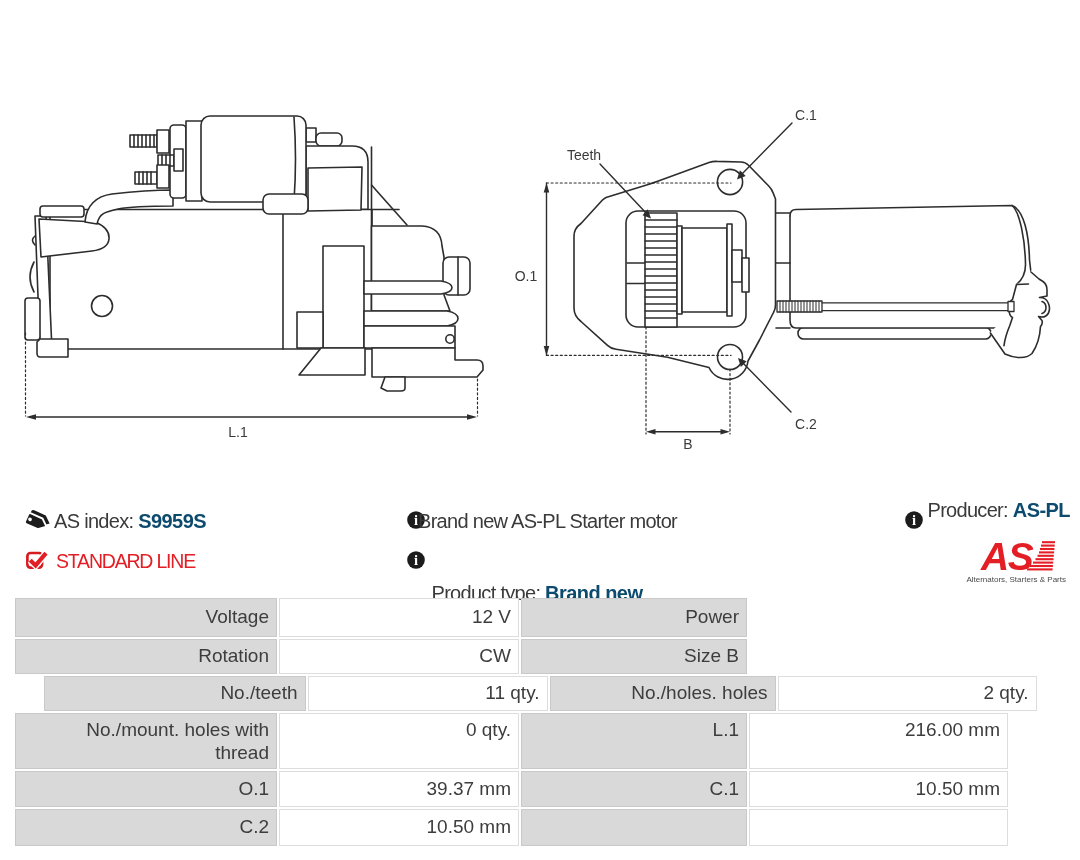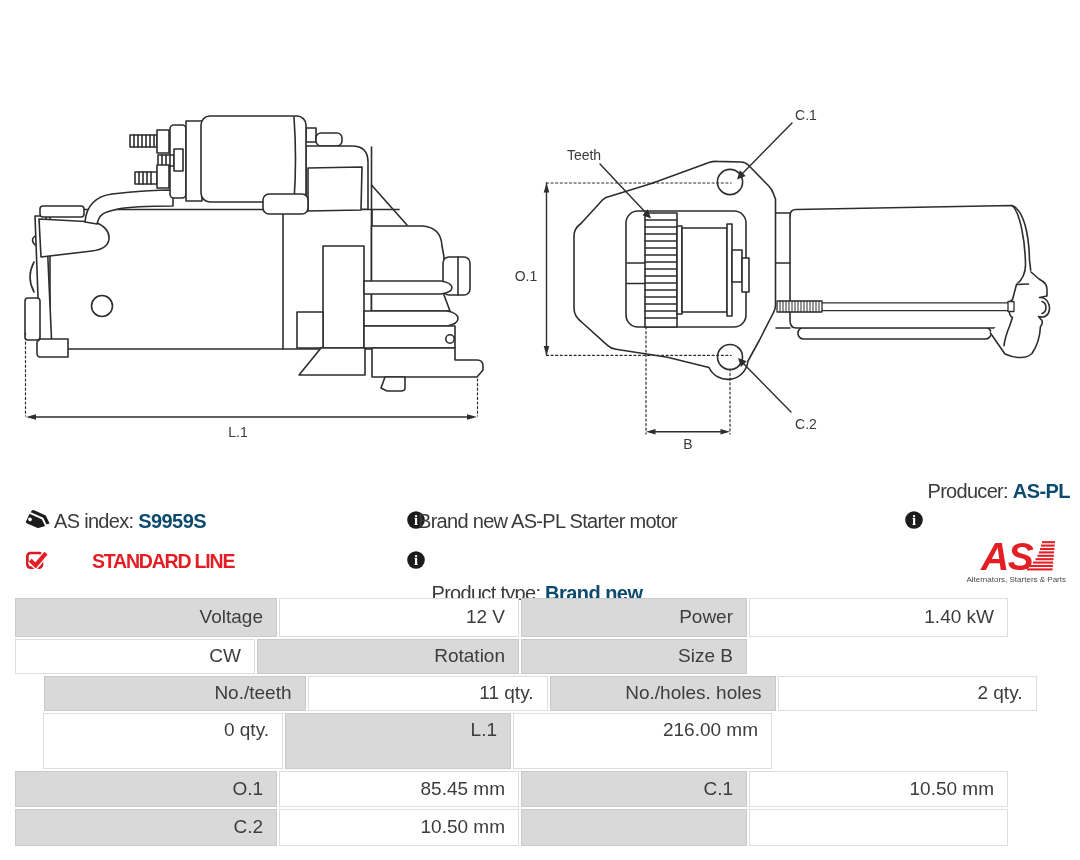--- a/index.html
+++ b/index.html
@@ -1,27 +1,27 @@
 <!DOCTYPE html>
 <html><head>
 <meta charset="utf-8">
 <style>
   html,body{margin:0;padding:0;background:#fff;width:1080px;height:860px;overflow:hidden;}
   body{font-family:"Liberation Sans",sans-serif;color:#3a3a3a;position:relative;}
   .abs{position:absolute;}
   
   .info{position:absolute;font-size:20px;color:#3a3a3a;white-space:nowrap;letter-spacing:-0.7px;}
   .info b{color:#0c4a6e;letter-spacing:-0.55px;}
-  .red{color:#e31e24;font-weight:bold;letter-spacing:-1.2px;font-size:19.5px;margin-left:36px;}
+  .red{color:#e31e24;font-weight:normal;letter-spacing:-1.2px;font-size:19.5px;}
   
   .tbl{position:absolute;left:15px;top:598px;width:1050px;}
   .trow{display:flex;gap:2px;margin-bottom:2px;}
   .cell{box-sizing:border-box;font-size:19px;color:#3d3d3d;text-align:right;
         display:flex;align-items:center;justify-content:flex-end;
-        padding-right:13px;line-height:22.5px;}
+        padding-right:7px;line-height:22.5px;}
   .lab{background:#d9d9d9;border:1px solid #c9c9c9;}
   .val{background:#ffffff;border:1px solid #dddddd;}
   .c1{width:262px;} .c2{width:240px;} .c3{width:226px;} .c4{width:259px;}
 </style>
 </head>
 <body>
 
 <svg class="abs" style="left:0;top:0" width="1080" height="490" viewBox="0 0 1080 490" fill="none" stroke="#2d2d2d" stroke-width="1.6" stroke-linejoin="round" stroke-linecap="round">
 
 <g>
@@ -237,21 +237,21 @@
   <circle cx="11" cy="51" r="8.8" fill="#1c1c1c"></circle>
   <text x="11" y="56" font-size="14.5" font-weight="bold" font-family="Liberation Serif,serif" fill="#fff" text-anchor="middle">i</text>
 </svg>
 <div class="info" style="left:418px;top:509.5px;">Brand new AS-PL Starter motor</div>
 <div class="info" style="left:431.5px;top:549.5px;margin-top:32px;">Product type: <b>Brand new</b></div>
 
 <svg class="abs" style="left:903px;top:509px" width="24" height="24" viewBox="0 0 24 24">
   <circle cx="11" cy="11" r="8.8" fill="#1c1c1c"></circle>
   <text x="11" y="16" font-size="14.5" font-weight="bold" font-family="Liberation Serif,serif" fill="#fff" text-anchor="middle">i</text>
 </svg>
-<div class="info" style="left:927.5px;top:480px;">Producer: <b>AS-PL</b></div>
+<div class="info" style="left:927.5px;top:499px;">Producer: <b>AS-PL</b></div>
 
 <svg class="abs" style="left:960px;top:536px" width="110" height="50" viewBox="0 0 110 50">
   <text x="21" y="34" font-size="39" font-weight="bold" font-style="italic" letter-spacing="-1.5" fill="#e31e24" font-family="Liberation Sans,sans-serif">AS</text>
   <g stroke="#e31e24" fill="none" stroke-width="2.1">
     <line x1="82" y1="6.2" x2="95" y2="6.2"></line>
     <line x1="81" y1="9.6" x2="94.7" y2="9.6"></line>
     <line x1="80" y1="13" x2="94.4" y2="13"></line>
     <line x1="79" y1="16.4" x2="94.1" y2="16.4"></line>
     <line x1="77.5" y1="19.8" x2="93.8" y2="19.8"></line>
     <line x1="75.5" y1="23.2" x2="93.5" y2="23.2"></line>
@@ -260,41 +260,41 @@
     <line x1="67" y1="33.4" x2="92.6" y2="33.4"></line>
   </g>
   <text x="106" y="45.5" font-size="8" fill="#4a4a4a" text-anchor="end">Alternators, Starters &amp; Parts</text>
 </svg>
 
 <div class="tbl">
   <div class="trow" style="height:38.5px;">
     <div class="cell lab c1">Voltage</div>
       <div class="cell val c2">12 V</div>
     <div class="cell lab c3">Power</div>
-      <div class="cell val c4">1.40 kW</div>
   </div>
   <div class="trow" style="height:35px;">
-    <div class="cell val c2">CW</div>
-      <div class="cell lab c1">Rotation</div>
+    <div class="cell lab c1">Rotation</div>
+      <div class="cell val c2">CW</div>
     <div class="cell lab c3">Size B</div>
   </div>
   <div class="trow" style="height:35.5px;justify-content:center;">
     <div class="cell lab c1">No./teeth</div>
       <div class="cell val c2">11 qty.</div>
     <div class="cell lab c3">No./holes. holes</div>
       <div class="cell val c4">2 qty.</div>
   </div>
   <div class="trow" style="height:55.5px;">
-    <div class="cell val c2" style="display:block;padding-top:5px;margin-left:28px;">0 qty.</div>
+    <div class="cell lab c1" style="display:block;padding-top:5px;">No./mount. holes with<br>thread</div>
+    <div class="cell val c2" style="display:block;padding-top:5px;">0 qty.</div>
     <div class="cell lab c3" style="display:block;padding-top:5px;">L.1</div>
     <div class="cell val c4" style="display:block;padding-top:5px;">216.00 mm</div>
   </div>
   <div class="trow" style="height:36.5px;">
     <div class="cell lab c1">O.1</div>
-      <div class="cell val c2">85.45 mm</div>
+      <div class="cell val c2">39.37 mm</div>
     <div class="cell lab c3">C.1</div>
       <div class="cell val c4">10.50 mm</div>
   </div>
   <div class="trow" style="height:36.5px;">
     <div class="cell lab c1">C.2</div>
       <div class="cell val c2">10.50 mm</div>
     <div class="cell lab c3"></div>
       <div class="cell val c4"></div>
   </div>
 </div>

